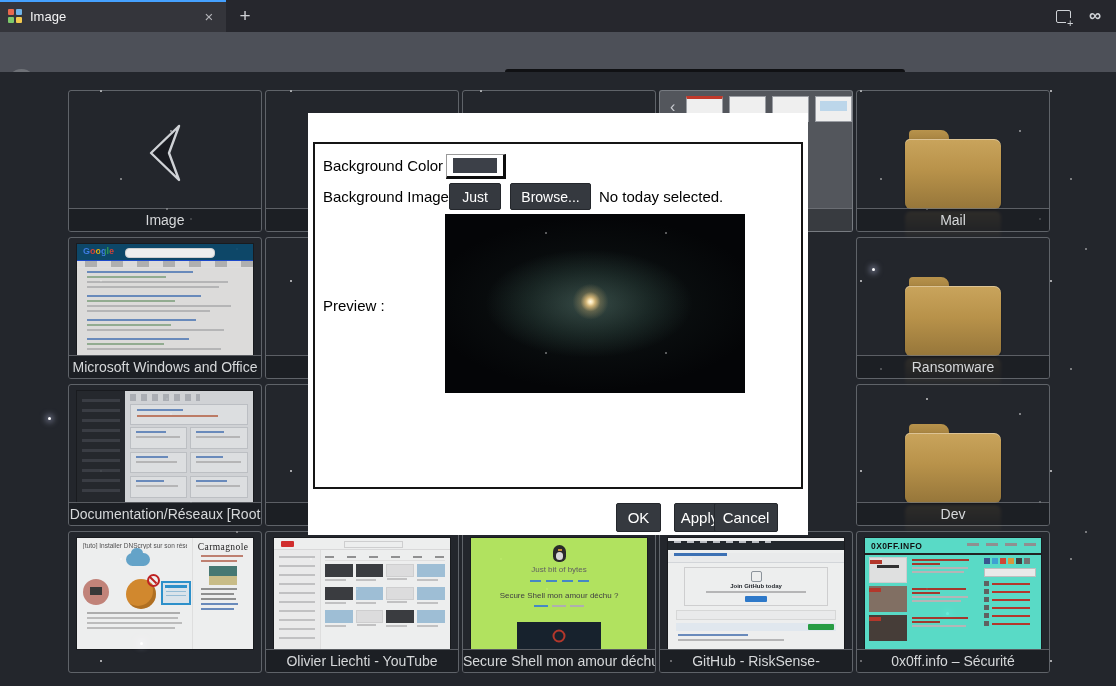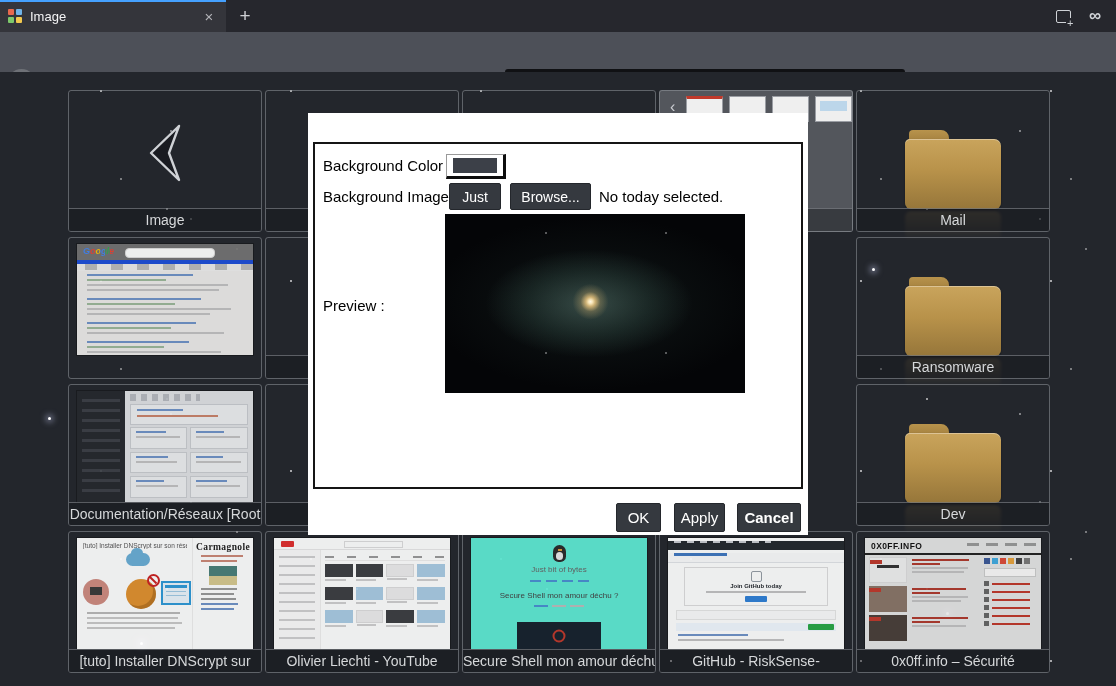--- a/index.html
+++ b/index.html
@@ -108,21 +108,21 @@
   .ln.b{background:#6f93c8}.ln.gr{background:#9cb89a}.ln.rd{background:#b03a2e}
   .w40{width:40%}.w44{width:44%}.w48{width:48%}.w50{width:50%}.w55{width:55%}.w58{width:58%}
   .w60{width:60%}.w62{width:62%}.w65{width:65%}.w70{width:70%}.w75{width:75%}.w76{width:76%}
   .w78{width:78%}.w80{width:80%}.w82{width:82%}
   .mt{margin-top:7px}
 
   .thumb{position:absolute;left:8px;right:8px;top:6px;bottom:23px;background:#ecebe9;overflow:hidden;
          box-shadow:0 0 0 1px rgba(0,0,0,.3);opacity:.92;}
 
   
-  .g-top{height:16px;background:#737373;border-bottom:4px solid #1d4ed8;position:relative;font-style:italic;}
+  .g-top{height:16px;background:#0c4a6e;border-bottom:1px solid #1d4ed8;position:relative;}
   .g-logo{position:absolute;left:6px;top:3px;font-weight:bold;font-size:9px;line-height:1;
           background:linear-gradient(90deg,#4285f4 0 22%,#ea4335 22% 40%,#fbbc05 40% 55%,#4285f4 55% 72%,#34a853 72% 88%,#ea4335 88%);
           -webkit-background-clip:text;background-clip:text;color:transparent;}
   .g-search{position:absolute;left:48px;top:4px;width:88px;height:8px;border:1px solid #ddd;border-radius:4px;background:#fff;}
   .g-tabs{height:6px;border-bottom:1px solid #eee;background:
           repeating-linear-gradient(90deg,transparent 0 8px,#bbb 8px 20px,transparent 20px 26px);margin:0 0 2px;}
 
   
   .rm{background:#dfe1e4;}
   .rm-side{position:absolute;left:0;top:0;bottom:0;width:27%;background:#26292e;}
@@ -148,21 +148,21 @@
   .cm-lap{position:absolute;left:6px;bottom:4px;width:26px;height:26px;background:#cf8b80;border-radius:50%;}
   .cm-lap:before{content:"";position:absolute;left:7px;top:8px;width:12px;height:8px;background:#3a3a3a;}
   .cm-orange{position:absolute;left:42%;bottom:0;width:30px;height:30px;background:#e0912f;border-radius:50%;box-shadow:inset -3px -3px 0 rgba(120,70,10,.35);}
   .cm-no{position:absolute;right:33px;bottom:22px;width:9px;height:9px;border:2px solid #cc2222;border-radius:50%;}
   .cm-no:before{content:"";position:absolute;left:-1px;top:3px;width:10px;height:2px;background:#cc2222;transform:rotate(45deg);}
   .cm-www{position:absolute;right:2px;bottom:4px;width:26px;height:20px;background:#eaf4fb;border:2px solid #2e9ad8;}
   .cm-www:before{content:"";position:absolute;left:2px;top:2px;right:2px;height:3px;background:#2e9ad8;}
   .cm-www:after{content:"";position:absolute;left:3px;top:8px;right:3px;height:6px;background:
        repeating-linear-gradient(180deg,#9fc9e4 0 1.5px,transparent 1.5px 4px);}
   .cm-col{position:absolute;right:0;top:0;bottom:0;width:34%;border-left:1px solid #eee;text-align:center;}
-  .cm-brand{font-family:"Liberation Serif", serif;font-weight:bold;font-size:9.5px;color:#222;margin-top:4px;letter-spacing:.4px;}
+  .cm-brand{font-family:"Liberation Serif", serif;font-weight:normal;font-size:9.5px;color:#222;margin-top:4px;letter-spacing:.4px;}
   .cm-col .ln{margin:3px 8px 0;}
   .cm-img{width:28px;height:19px;margin:4px auto 0;background:linear-gradient(180deg,#49807a 0 55%,#d7c98f 55%);}
 
   
   .yt{background:#fff;}
   .yt-head{height:11px;background:#fff;border-bottom:1px solid #e8e8e8;position:relative;}
   .yt-logo{position:absolute;left:7px;top:3px;width:13px;height:6px;background:#e02f2f;border-radius:1px;}
   .yt-search{position:absolute;left:40%;top:3px;width:32%;height:5px;border:1px solid #ddd;}
   .yt-side{position:absolute;left:0;top:12px;bottom:0;width:26%;background:#fbfbfb;border-right:1px solid #eee;}
   .yt-side:before{content:"";position:absolute;inset:6px 5px;background:
@@ -170,21 +170,21 @@
   .yt-tabs{position:absolute;left:29%;right:3%;top:16px;height:6px;border-bottom:1px solid #eee;background:
        repeating-linear-gradient(90deg,#9a9a9a 0 9px,transparent 9px 22px);background-size:100% 2px;background-repeat:no-repeat;background-position:0 2px;}
   .yt-grid{position:absolute;left:29%;right:3%;top:26px;bottom:2px;display:grid;
            grid-template-columns:repeat(4,1fr);grid-auto-rows:21px;gap:2px 3px;}
   .yt-v{height:13px;background:#3c3e42;position:relative;}
   .yt-v:after{content:"";position:absolute;left:0;right:25%;bottom:-4px;height:2px;background:#cfcfcf;}
   .yt-v.bl{background:#a9cbe4;}
   .yt-v.wh{background:#ececec;border:1px solid #ddd;box-sizing:border-box;}
 
   
-  .jb{background:#5eead4;text-align:center;}
+  .jb{background:#bef264;text-align:center;}
   .pg{width:13px;height:17px;background:#2b2b2b;border-radius:7px 7px 6px 6px;position:relative;margin:7px auto 3px;}
   .pg:before{content:"";position:absolute;left:3px;top:7px;width:7px;height:8px;background:#e9e9e9;border-radius:4px;}
   .pg:after{content:"";position:absolute;left:5px;top:4px;width:4px;height:2px;background:#d89b3c;}
   .jb-title{font-size:8px;color:#666;}
   .jb-links{display:flex;gap:5px;justify-content:center;margin-top:6px;}
   .jb-links span{width:11px;height:2px;background:#4a90d2;}
   .jb-head{font-size:8px;color:#444;margin-top:9px;}
   .jb-byline{display:flex;gap:4px;justify-content:center;margin-top:5px;}
   .jb-byline span{width:14px;height:2px;background:#bbb;}
   .jb-byline span:first-child{background:#4a90d2;}
@@ -202,21 +202,21 @@
   .gh-banner{margin:4px 16px 0;border:1px solid #ddd;background:#fff;text-align:center;padding:2px 0 3px;}
   .gh-bicon{width:9px;height:9px;border:1.5px solid #959da5;border-radius:2px;margin:1px auto 1px;}
   .gh-btext{font-size:6px;font-weight:bold;color:#24292e;}
   .gh-banner .ln{margin:2px auto 0;}
   .gh-btn{width:22px;height:6px;background:#2f81d7;border-radius:1px;margin:3px auto 0;}
   .gh-stats{height:8px;margin:4px 8px 0;border:1px solid #e6e6e6;background:#fafbfc;}
   .gh-bar{height:8px;margin:3px 8px 0;background:#f1f8ff;position:relative;}
   .gh-bar:after{content:"";position:absolute;right:2px;top:1px;width:26px;height:6px;background:#28a745;border-radius:1px;}
 
   
-  .ox{background:#e5e5e5;}
+  .ox{background:#5eead4;}
   .ox-head{height:15px;border-bottom:2px solid #222;position:relative;}
   .ox-logo{position:absolute;left:6px;top:3px;font-size:8.5px;font-weight:bold;color:#111;letter-spacing:.4px;}
   .ox-nav{position:absolute;right:4px;top:5px;width:40%;height:3px;background:
        repeating-linear-gradient(90deg,#999 0 12px,transparent 12px 19px);}
   .ox-body{position:absolute;top:19px;left:4px;right:4px;bottom:2px;display:flex;gap:4px;}
   .ox-main{width:66%;}
   .ox-art{display:flex;gap:3px;height:29%;margin-bottom:3px;}
   .ox-th{width:34%;position:relative;background:#8a7668;}
   .ox-th:before{content:"";position:absolute;left:0;top:2px;width:12px;height:4px;background:#c0392b;}
   .ox-th.t1{background:#f0f0f0;border:1px solid #ddd;box-sizing:border-box;}
@@ -255,21 +255,21 @@
   #no-file{position:absolute;left:291px;top:75px;}
   #preview-img{position:absolute;left:137px;top:101px;width:300px;height:179px;background:
       radial-gradient(circle at 48.5% 49%, #fff8e8 0, #f6e3b4 1.2%, rgba(232,195,125,.85) 2.6%, rgba(165,145,95,.4) 5.5%, rgba(0,0,0,0) 10%),
       radial-gradient(ellipse 48% 42% at 48% 50%, rgba(112,152,140,.4) 0, rgba(72,112,100,.24) 42%, rgba(0,0,0,0) 72%),
       radial-gradient(ellipse 72% 62% at 50% 50%, rgba(62,92,86,.2) 0, rgba(0,0,0,0) 78%),
       #040507;}
   #preview-img .starlayer{opacity:.55;background-size:120px 120px;}
   .dact{font-size:15px;}
   #btn-ok{left:308px;top:390px;width:45px;height:29px;}
   #btn-apply{left:366px;top:390px;width:51px;height:29px;}
-  #btn-cancel{left:429px;top:390px;width:64px;height:29px;font-weight:bold;}
+  #btn-cancel{left:406px;top:390px;width:64px;height:29px;}
 </style>
 </head>
 <body>
 
 <div id="tabbar">
   <div class="tab">
     <div class="tab-stripe"></div>
     <div class="favicon">
       <span class="fv1"></span>
         <span class="fv3"></span>
@@ -410,20 +410,21 @@
         <div class="ln w82"></div>
         <div class="ln w70"></div>
       <div class="ln b w62 mt"></div>
         <div class="ln gr w48"></div>
         <div class="ln w78"></div>
       <div class="ln b w58 mt"></div>
         <div class="ln gr w44"></div>
         <div class="ln w76"></div>
 
     </div>
+    <div class="tile-label">Microsoft Windows and Office</div>
   </div>
 
   <div class="tile">
     <div class="tile-label"></div>
   </div>
   <div class="tile">
     <div class="tile-label"></div>
   </div>
   <div class="slot-none"></div>
 
@@ -514,21 +515,20 @@
         <div class="ln w70" style="background:#cc8877"></div>
         <div class="ln w60" style="background:#cc8877"></div>
         <div class="cm-img"></div>
         <div class="ln w60 mt" style="background:#999"></div>
         <div class="ln w55" style="background:#999"></div>
         <div class="ln w58" style="background:#999"></div>
         <div class="ln b w62 mt"></div>
         <div class="ln b w55"></div>
       </div>
     </div>
-    <div class="tile-label">[tuto] Installer DNScrypt sur</div>
   </div>
 
   <div class="tile">
     <div class="thumb yt">
       <div class="yt-head">
           <span class="yt-logo"></span>
           <span class="yt-search"></span>
         </div>
       <div class="yt-side"></div>
       <div class="yt-tabs"></div>

